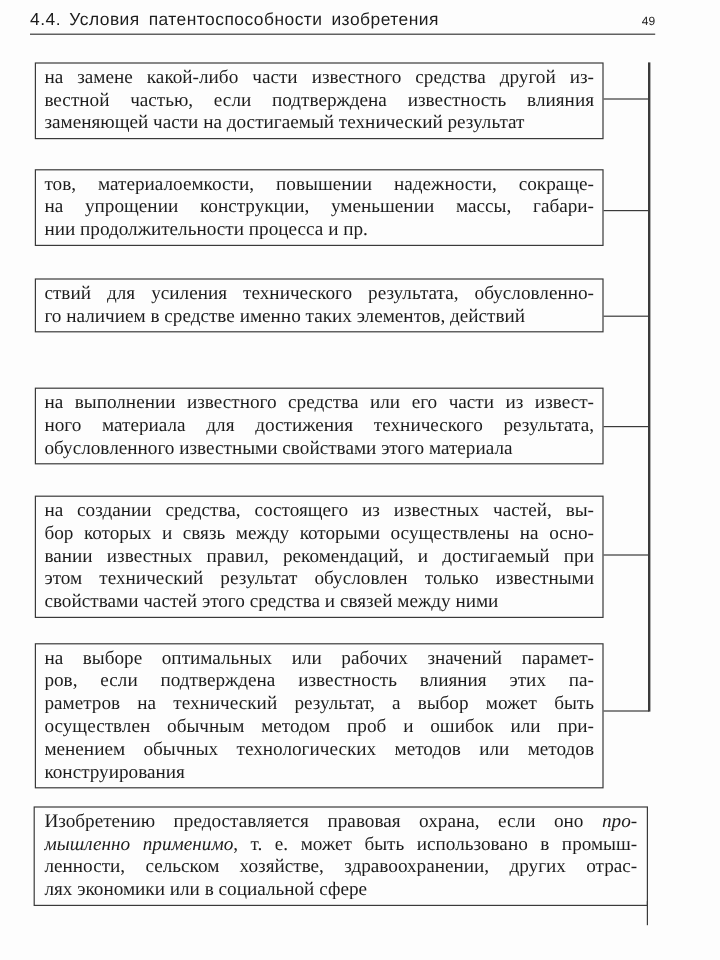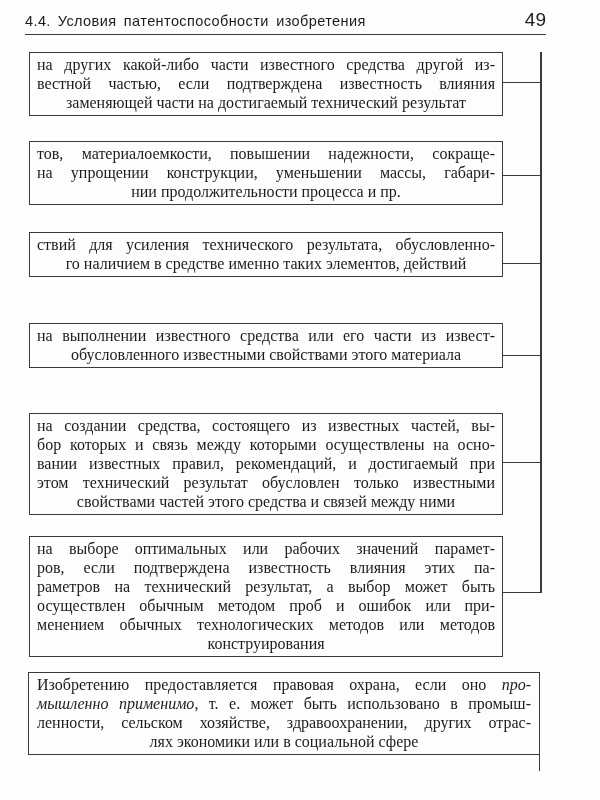--- a/index.html
+++ b/index.html
@@ -15,32 +15,32 @@
 
   
   .header {
     position:absolute; left:25px; top:9px; width:521px;
     display:flex; justify-content:space-between; align-items:baseline;
     border-bottom:1.5px solid var(--line); padding-bottom:3px;
     font-family:"Liberation Sans", sans-serif; font-size:14.5px;
     letter-spacing:0.4px; word-spacing:3px; color:var(--ink);
   }
   .header .num { margin-right:7px; }
-  .header .pageno { font-size:19px; letter-spacing:0; word-spacing:0; }
+  .header .pageno { font-size:10px; letter-spacing:0; word-spacing:0; }
 
   
   .box {
     position:absolute; left:29px; width:474px;
     border:1px solid var(--line); background:var(--paper);
     padding:2px 7px 3px 7px;
     font-size:16px; line-height:19px; color:var(--ink);
   }
   .b0{top:52px} .b1{top:141px} .b2{top:232px} .b3{top:323px} .b4{top:413px} .b5{top:536px}
 
-  .tline { text-align:center; }
+  .tline { text-align:left; }
   .tline.just { text-align:justify; text-align-last:justify; }
   .tline i { font-style:italic; }
 
   
   .conn { position:absolute; left:503px; width:38px; height:0; border-top:1px solid var(--line); }
   .c0{top:82px} .c1{top:175px} .c2{top:263px} .c3{top:355px} .c4{top:462px} .c5{top:592px}
   .trunk { position:absolute; left:540px; top:52px; width:1.5px; height:541px; background:var(--line); }
   .stub  { position:absolute; left:538.5px; top:751px; width:1.5px; height:20px; background:var(--line); }
 
   
@@ -54,41 +54,42 @@
   <div class="header">
     <div>
       <span class="num">4.4.</span><span>Условия патентоспособности изобретения</span>
     </div>
     <span class="pageno">49</span>
   </div>
 
   <div class="trunk"></div>
 
   <div class="box b0">
-      <div class="tline just">на других какой-либо части известного средства другой из-</div>
+      <div class="tline just">на замене какой-либо части известного средства другой из-</div>
       <div class="tline just">вестной частью, если подтверждена известность влияния</div>
       <div class="tline">заменяющей части на достигаемый технический результат</div>
     </div>
   <div class="conn c0"></div>
 
   <div class="box b1">
       <div class="tline just">тов, материалоемкости, повышении надежности, сокраще-</div>
       <div class="tline just">на упрощении конструкции, уменьшении массы, габари-</div>
       <div class="tline">нии продолжительности процесса и пр.</div>
     </div>
   <div class="conn c1"></div>
 
   <div class="box b2">
       <div class="tline just">ствий для усиления технического результата, обусловленно-</div>
       <div class="tline">го наличием в средстве именно таких элементов, действий</div>
     </div>
   <div class="conn c2"></div>
 
   <div class="box b3">
       <div class="tline just">на выполнении известного средства или его части из извест-</div>
+      <div class="tline just">ного материала для достижения технического результата,</div>
       <div class="tline">обусловленного известными свойствами этого материала</div>
     </div>
   <div class="conn c3"></div>
 
   <div class="box b4">
       <div class="tline just">на создании средства, состоящего из известных частей, вы-</div>
       <div class="tline just">бор которых и связь между которыми осуществлены на осно-</div>
       <div class="tline just">вании известных правил, рекомендаций, и достигаемый при</div>
       <div class="tline just">этом технический результат обусловлен только известными</div>
       <div class="tline">свойствами частей этого средства и связей между ними</div>

